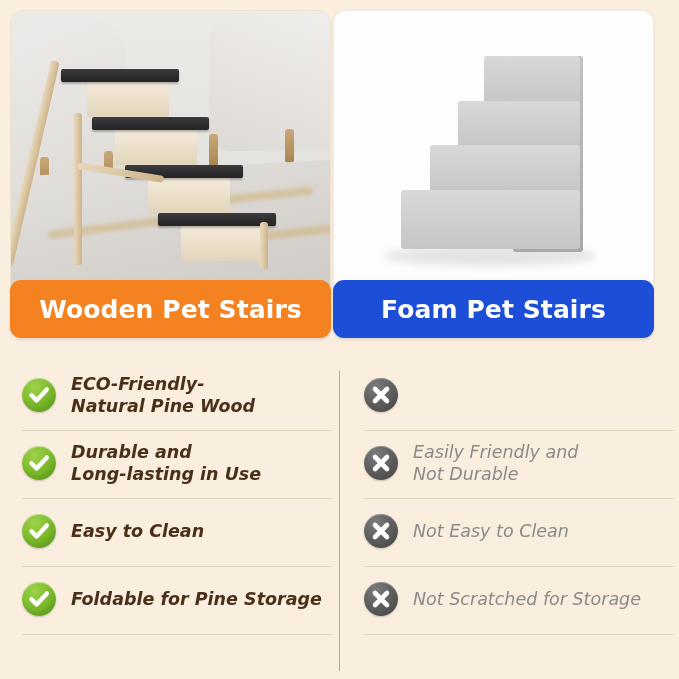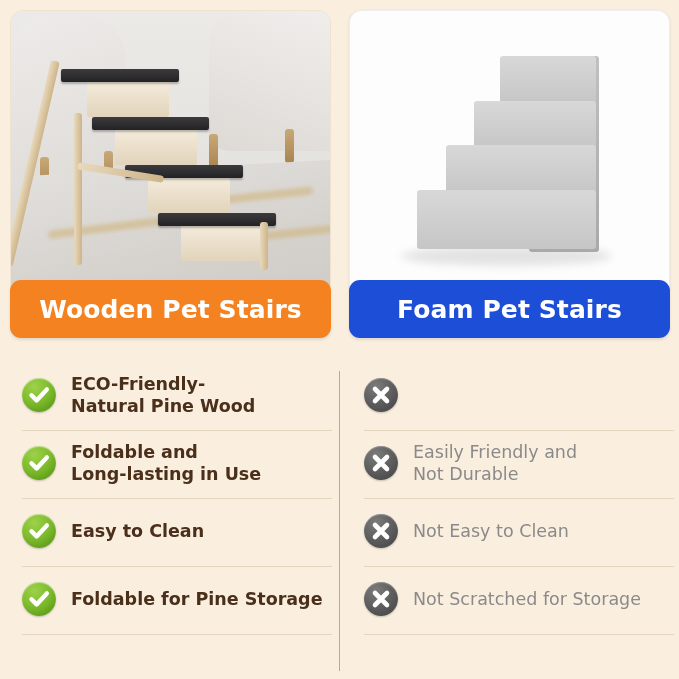--- a/index.html
+++ b/index.html
@@ -21,21 +21,21 @@
     inset: 0;
   }
 
   
   .cards {
     position: absolute;
     left: 0; top: 0;
     width: 679px;
     height: 352px;
     display: flex;
-    gap: 18px;
+    gap: 2px;
     padding: 10px 9px 0 10px;
     box-sizing: border-box;
   }
   .card {
     width: 321px;
     position: relative;
     display: flex;
     flex-direction: column;
     border-radius: 14px;
   }
@@ -188,20 +188,21 @@
   .badge-no {
     background: radial-gradient(circle at 36% 26%, #7c7c7c 0%, #5e5e5e 48%, #424242 100%);
     box-shadow: 0 1px 2px rgba(0,0,0,.22), inset 0 1px 1px rgba(255,255,255,.28);
   }
   .badge svg { position: absolute; left: 0; top: 0; }
 
   .ftext {
     font-size: 17.5px;
     line-height: 1.26;
     white-space: pre-line;
+    font-style: italic;
   }
   .ftext-yes { color: #4a2f1b; font-weight: bold; }
   .ftext-no  { color: #8a8a8a; font-weight: normal; }
 </style>
 </head>
 <body>
 
 <div class="board">
 
   <div class="cards">
@@ -277,21 +278,21 @@
         </span>
         <span class="ftext ftext-yes">ECO-Friendly-
 Natural Pine Wood</span>
       </div>
       <div class="feature">
         <span class="badge badge-yes">
           <svg width="34" height="34" viewBox="0 0 34 34">
               <path d="M9.5 17.3 L14.6 22.4 L24.8 11.4" stroke="#ffffff" stroke-width="4.4" stroke-linecap="round" stroke-linejoin="round" fill="none"></path>
             </svg>
         </span>
-        <span class="ftext ftext-yes">Foldable and
+        <span class="ftext ftext-yes">Durable and
 Long-lasting in Use</span>
       </div>
       <div class="feature">
         <span class="badge badge-yes">
           <svg width="34" height="34" viewBox="0 0 34 34">
               <path d="M9.5 17.3 L14.6 22.4 L24.8 11.4" stroke="#ffffff" stroke-width="4.4" stroke-linecap="round" stroke-linejoin="round" fill="none"></path>
             </svg>
         </span>
         <span class="ftext ftext-yes">Easy to Clean</span>
       </div>

